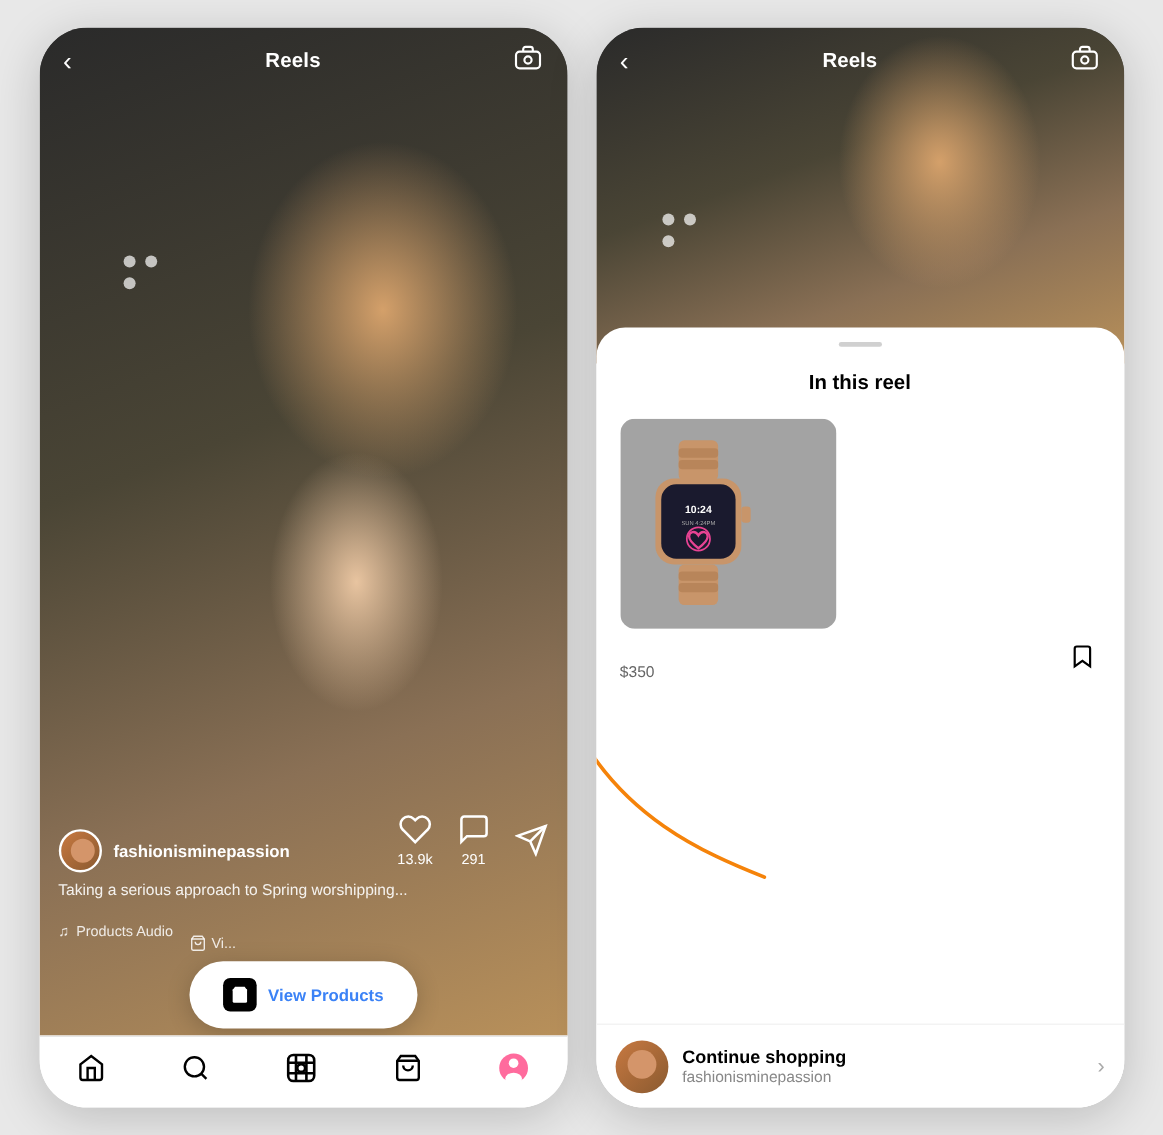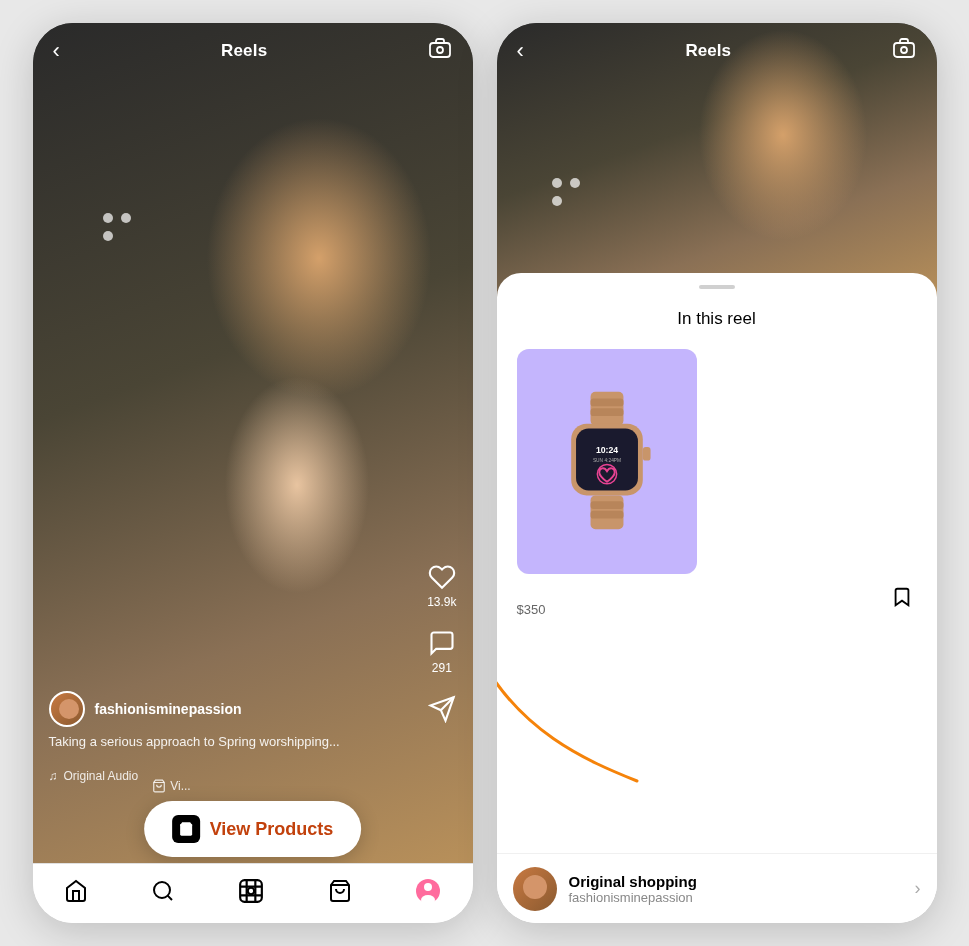--- a/index.html
+++ b/index.html
@@ -94,21 +94,21 @@
       border-radius: 50%;
       background: rgba(255,255,255,0.7);
     }
 
     
     .actions-col {
       position: absolute;
       right: 16px;
       bottom: 200px;
       display: flex;
-      flex-direction: column;
+      flex-direction: row;
       align-items: center;
       gap: 20px;
       z-index: 10;
     }
 
     .action-item {
       display: flex;
       flex-direction: column;
       align-items: center;
       gap: 4px;
@@ -186,23 +186,23 @@
       position: absolute;
       bottom: 66px;
       left: 50%;
       transform: translateX(-50%);
       background: #fff;
       border-radius: 30px;
       padding: 14px 28px;
       display: flex;
       align-items: center;
       gap: 10px;
-      font-size: 18px;
+      font-size: 14px;
       font-weight: 600;
-      color: #c2410c;
+      color: #3b82f6;
       white-space: nowrap;
       box-shadow: 0 4px 20px rgba(0,0,0,0.2);
       cursor: pointer;
       z-index: 20;
     }
 
     .bag-icon {
       width: 28px;
       height: 28px;
       background: #000;
@@ -279,41 +279,41 @@
       width: 36px;
       height: 4px;
       background: #d0d0d0;
       border-radius: 2px;
       margin: 0 auto 20px;
     }
 
     .sheet-title {
       text-align: center;
       font-size: 17px;
-      font-weight: 400;
+      font-weight: 700;
       color: #000;
       margin-bottom: 20px;
     }
 
     
     .product-card {
       background: #f5f5f5;
       border-radius: 12px;
       overflow: hidden;
       width: 180px;
       cursor: pointer;
     }
 
     .product-img {
       width: 180px;
-      height: 225px;
-      background: #c4b5fd;
-      display: flex;
-      align-items: center;
-      justify-content: center;
+      height: 175px;
+      background: #a3a3a3;
+      display: flex;
+      align-items: center;
+      justify-content: flex-start;
       position: relative;
     }
 
     
     .watch-svg {
       width: 130px;
       height: 150px;
     }
 
     .product-info-row {
@@ -447,21 +447,21 @@
   </div>
 
   <div class="reel-info">
     <div class="user-row">
       <div class="avatar"></div>
       <span class="username">fashionisminepassion</span>
     </div>
     <div class="reel-caption">Taking a serious approach to Spring worshipping...</div>
     <div class="audio-row">
       <span>♫</span>
-      <span>Original Audio</span>
+      <span>Products Audio</span>
       <span style="margin-left:8px; display:flex; align-items:center; gap:4px; color:rgba(255,255,255,0.85); font-size:12px;margin-top:20px;">
         <svg width="14" height="14" viewBox="0 0 24 24" fill="none" stroke="currentColor" stroke-width="2">
           <path d="M6 2L3 6v14a2 2 0 0 0 2 2h14a2 2 0 0 0 2-2V6l-3-4z"></path>
           <line x1="3" y1="6" x2="21" y2="6"></line>
           <path d="M16 10a4 4 0 0 1-8 0"></path>
         </svg>
         <span>Vi...</span>
       </span>
     </div>
   </div>
@@ -593,19 +593,19 @@
     <div style="position:relative; height:160px;">
       <svg width="220" height="160" viewBox="0 0 220 160" style="position:absolute; left:-80px; top:10px;">
         <path d="M 200 150 C 150 130, 80 100, 40 20" stroke="#F5830A" stroke-width="3" fill="none" stroke-linecap="round"></path>
         <polygon points="35,10 25,30 50,22" fill="#F5830A"></polygon>
       </svg>
     </div>
 
     <div class="continue-shopping">
       <div class="cs-avatar"></div>
       <div class="cs-text">
-        <div class="cs-title">Original shopping</div>
+        <div class="cs-title">Continue shopping</div>
         <div class="cs-subtitle">fashionisminepassion</div>
       </div>
       <span class="cs-chevron">›</span>
     </div>
   </div>
 </div>
 
 </body></html>

